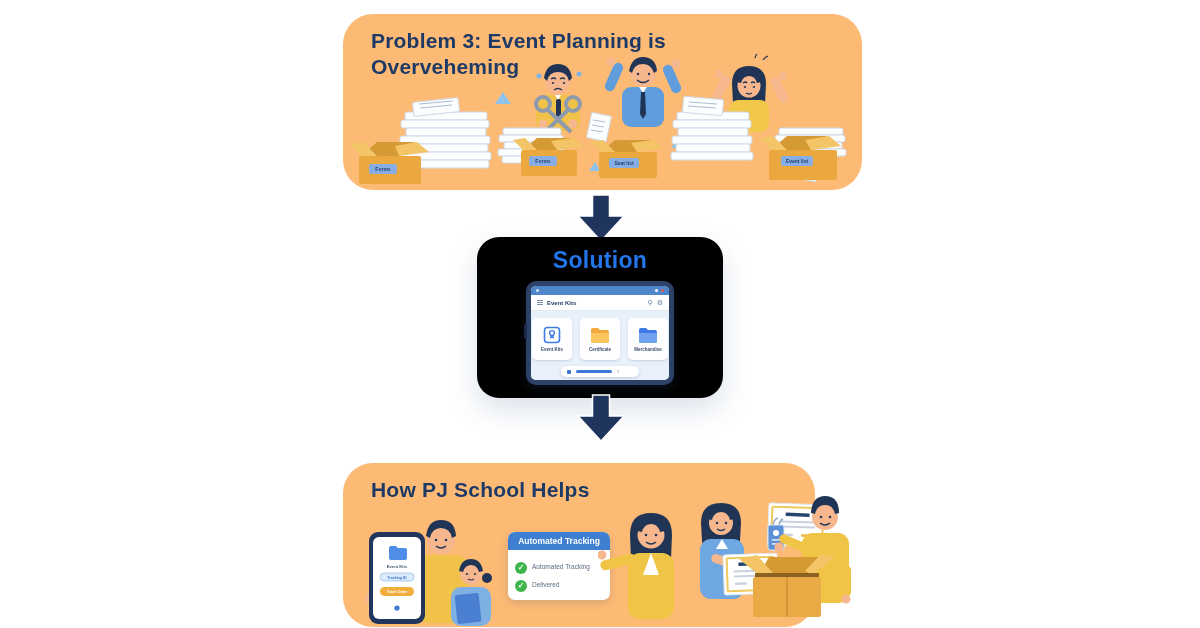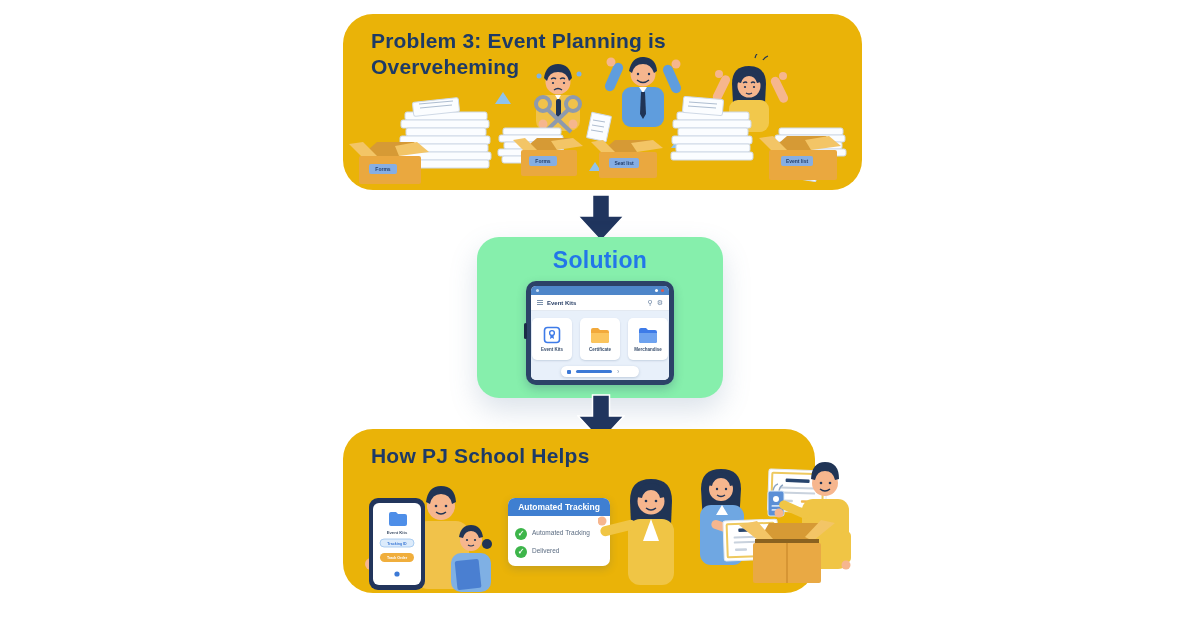--- a/index.html
+++ b/index.html
@@ -1,21 +1,21 @@
 <!DOCTYPE html>
 <html><head>
 <meta charset="utf-8">
 <style>
   html,body{margin:0;padding:0;background:#fff;}
   .canvas{position:relative;width:1200px;height:628px;background:#ffffff;overflow:hidden;
           font-family:"Liberation Sans",sans-serif;}
-  .panel{position:absolute;background:#eab308;border-radius:30px;}
+  .panel{position:absolute;background:#fdba74;border-radius:30px;}
   .panel-problem{left:343px;top:14px;width:519px;height:176px;}
-  .panel-help{left:343px;top:429px;width:472px;height:164px;}
-  .panel-solution{position:absolute;left:477px;top:237px;width:246px;height:161px;background:#86efac;
+  .panel-help{left:343px;top:463px;width:472px;height:164px;}
+  .panel-solution{position:absolute;left:477px;top:237px;width:246px;height:161px;background:#000000;
           border-radius:22px;box-shadow:0 12px 28px rgba(90,125,160,.22);}
   .panel-heading{position:absolute;left:28px;top:14px;width:330px;margin:0;
           font-size:21px;line-height:1.22;font-weight:bold;color:#1d3a66;letter-spacing:.2px;}
   .solution-title{position:absolute;left:0;right:0;top:10px;margin:0;text-align:center;
           font-size:23px;font-weight:bold;color:#2276e9;letter-spacing:.3px;}
   .illus{position:absolute;}
   .arrow{position:absolute;width:48px;height:48px;}
   .arrow-1{left:577px;top:194px;}
   .arrow-2{left:577px;top:394px;}
 

